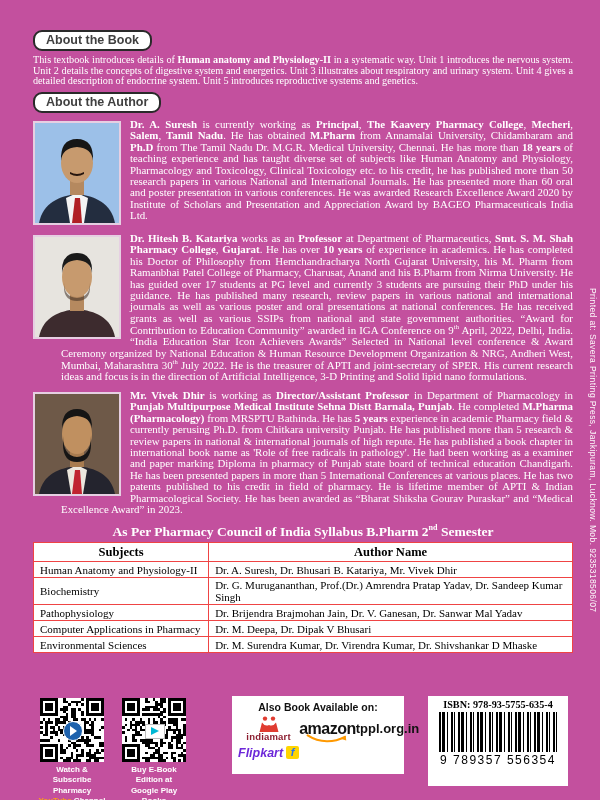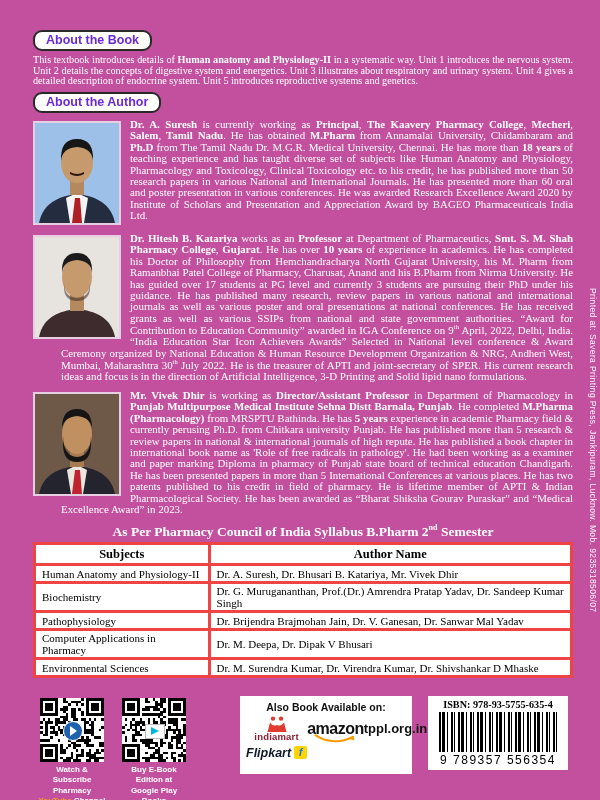--- a/index.html
+++ b/index.html
@@ -1,68 +1,68 @@
 <!DOCTYPE html>
 <html><head>
 <meta charset="utf-8">
 <style>
   html,body{margin:0;padding:0;}
   body{width:600px;height:800px;background:#c3509e;font-family:"Liberation Serif",serif;overflow:hidden;}
   .cover{position:relative;width:600px;height:800px;background:#c3509e;overflow:hidden;}
   .content{position:absolute;left:33px;top:30px;width:540px;}
   .pill{display:inline-block;background:#fff;border:2px solid #2a2a2a;border-radius:9px;
         padding:1px 11px 2px;font-family:"Liberation Sans",sans-serif;font-weight:bold;
-        font-size:12.5px;color:#6d28d9;}
+        font-size:12.5px;color:#404040;}
   .para{color:#fff;font-size:10.2px;line-height:1.04;text-align:justify;margin:4px 0 5px;}
   .bio{color:#fff;font-size:10.9px;line-height:1.05;text-align:justify;margin:0;padding-left:28px;}
   .b{font-weight:bold;}
   sup{font-size:60%;}
   .author-sec{margin:6px 0 7px;}
   .author-sec::after{content:"";display:block;clear:both;}
   .photo{float:left;width:84px;height:100px;border:2px solid #e6cfe2;margin:2px 9px 1px 0;background:#888;}
   .photo svg{display:block;width:100%;height:100%;}
   .tbl-title{color:#fff;font-weight:bold;font-size:13.5px;text-align:center;margin:2px 0 3px;}
   table{width:100%;border-collapse:collapse;background:#fff;color:#000;}
-  th,td{border:3px solid #ef4444;padding:1px 6px;font-size:11px;text-align:left;height:13px;}
+  th,td{border:1px solid #ef4444;padding:1px 6px;font-size:11px;text-align:left;height:13px;}
   th{font-size:12.5px;font-weight:bold;text-align:center;height:16px;}
   .col-subj{width:32.5%;}
   
   .bottom{position:absolute;left:0;top:696px;width:600px;height:92px;}
   .qr-group{position:absolute;width:72px;text-align:center;}
   .qr1{left:36px;top:2px;} .qr2{left:118px;top:2px;}
   .qr-wrap{position:relative;width:64px;height:64px;margin:0 auto;background:#fff;}
   .qr-wrap svg{display:block;width:100%;height:100%;}
   .qr-badge-yt{position:absolute;left:23px;top:23px;width:18px;height:18px;border-radius:50%;
                background:#1e62ad;border:1px solid #fff;}
   .qr-badge-yt::after{content:"";position:absolute;left:6px;top:4px;border-left:7px solid #fff;
                border-top:5px solid transparent;border-bottom:5px solid transparent;}
   .qr-badge-gp{position:absolute;left:23px;top:26px;width:18px;height:13px;background:#fff;
                border:1px solid #bbb;}
   .qr-badge-gp::after{content:"";position:absolute;left:5px;top:2px;border-left:8px solid #00b8d4;
                border-top:4px solid transparent;border-bottom:4px solid transparent;}
   .qr-cap{margin-top:3px;font-family:"Liberation Sans",sans-serif;font-weight:bold;
           font-size:8px;line-height:1.3;color:#fff;}
   .hl{color:#f7a11a;}
-  .stores{position:absolute;left:240px;top:0;width:172px;height:78px;background:#fff;
+  .stores{position:absolute;left:232px;top:0;width:172px;height:78px;background:#fff;
           padding:5px 6px 4px;box-sizing:border-box;font-family:"Liberation Sans",sans-serif;}
   .stores-head{font-weight:bold;font-size:10.5px;color:#111;text-align:center;margin-bottom:3px;}
   .stores-grid{display:grid;grid-template-columns:1fr 1fr 1fr;grid-row-gap:4px;align-items:center;justify-items:center;}
   .im{text-align:center;line-height:1;}
   .im svg{display:block;margin:0 auto;width:26px;height:16px;}
   .im-text{font-weight:bold;font-size:9.5px;color:#8c1d2f;letter-spacing:0.2px;}
   .amazon{position:relative;font-weight:bold;font-size:16px;color:#111;line-height:1;
           font-family:"Liberation Sans",sans-serif;letter-spacing:-0.5px;}
   .amazon svg{position:absolute;left:2px;top:13px;width:52px;height:10px;}
   .tppl{font-weight:bold;font-size:13px;color:#111;}
   .fk{display:flex;align-items:center;gap:3px;}
-  .fk-text{font-weight:bold;font-style:italic;font-size:12.5px;color:#0f172a;}
+  .fk-text{font-weight:bold;font-style:italic;font-size:12.5px;color:#6d28d9;}
   .fk-icon{display:inline-block;width:13px;height:13px;background:#ffd500;border-radius:2px;
            color:#2874f0;font-weight:bold;font-style:italic;font-size:11px;line-height:13px;
            text-align:center;}
-  .isbn{position:absolute;left:428px;top:0;width:140px;height:74px;background:#fff;
+  .isbn{position:absolute;left:428px;top:0;width:140px;height:90px;background:#fff;
         padding:3px 5px;box-sizing:border-box;text-align:center;}
   .isbn-label{font-weight:bold;font-size:10.2px;color:#000;white-space:nowrap;}
   .barcode{height:40px;margin:2px 6px 1px;background:
      repeating-linear-gradient(90deg,#000 0 2px,#fff 2px 3px,#000 3px 6px,#fff 6px 8px,
        #000 8px 9px,#fff 9px 12px,#000 12px 14px,#fff 14px 15px,#000 15px 16px,#fff 16px 19px);}
   .isbn-digits{font-family:"Liberation Sans",sans-serif;font-size:12px;color:#000;letter-spacing:1.5px;}
   .side-note{position:absolute;right:2px;top:288px;writing-mode:vertical-rl;
              font-family:"Liberation Sans",sans-serif;font-size:8.5px;color:#ffffff;
              letter-spacing:0.4px;opacity:0.95;}
 </style>

